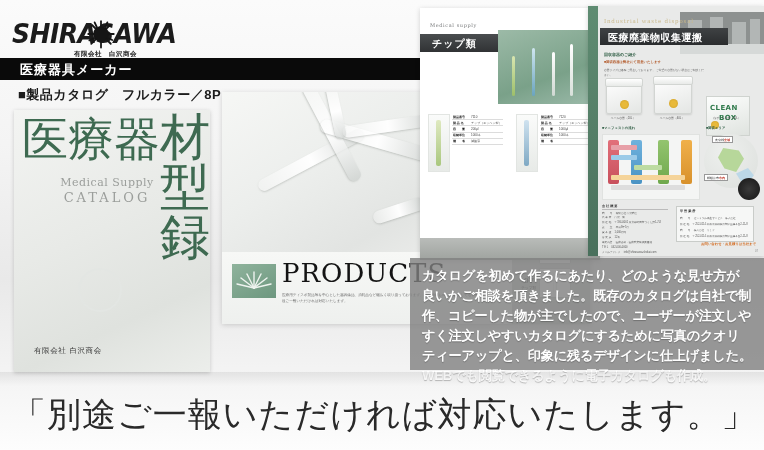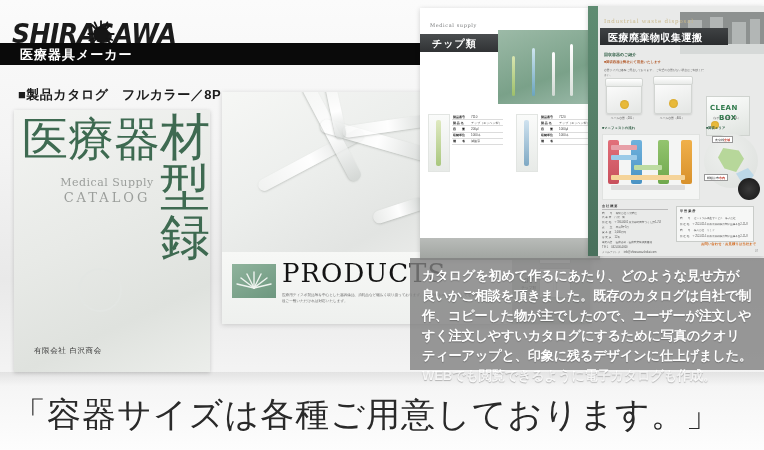--- a/index.html
+++ b/index.html
@@ -23,21 +23,21 @@
   }
   .logo-burst{
     position:absolute;left:74px;top:5px;width:30px;height:30px;
   }
   .logo-sub{
     position:absolute;left:62px;top:36px;
     font-size:6.5px;color:#222;letter-spacing:.5px;white-space:nowrap;
     font-weight:bold;
   }
   .banner{
-    position:absolute;left:0;top:43px;width:764px;height:22px;
+    position:absolute;left:0;top:58px;width:764px;height:22px;
     background:#0a0a0a;
   }
   .banner span{
     position:absolute;left:20px;top:3px;
     color:#fff;font-size:13px;font-weight:bold;letter-spacing:1px;
   }
   .catline{
     position:absolute;left:18px;top:86px;
     font-size:13px;font-weight:bold;color:#1c1c1c;letter-spacing:.5px;
     white-space:nowrap;
@@ -542,15 +542,15 @@
     <div class="w-cta">お問い合わせ・お見積りは当社まで</div>
     <div class="w-pg">07</div>
   </div>
 
   <div class="testi">
     <p>カタログを初めて作るにあたり、どのような見せ方が良いかご相談を頂きました。既存のカタログは自社で制作、コピーした物が主でしたので、ユーザーが注文しやすく注文しやすいカタログにするために写真のクオリティーアップと、印象に残るデザインに仕上げました。WEBでも閲覧できるように電子カタログも作成。</p>
   </div>
 
   <div class="shadowband"></div>
 
-  <div class="quote">「容器サイズは各種ご用意しております。」</div>
+  <div class="quote">「別途ご一報いただければ対応いたします。」</div>
 
 </div>
 
 </body></html>

